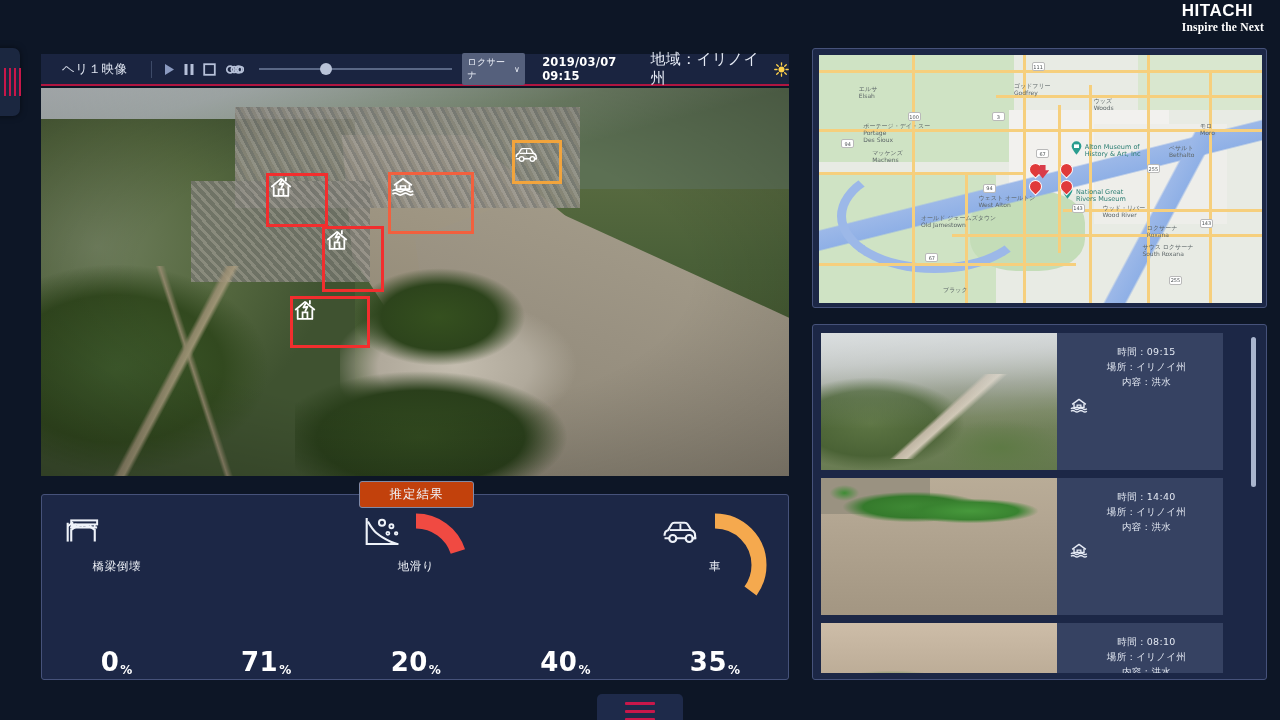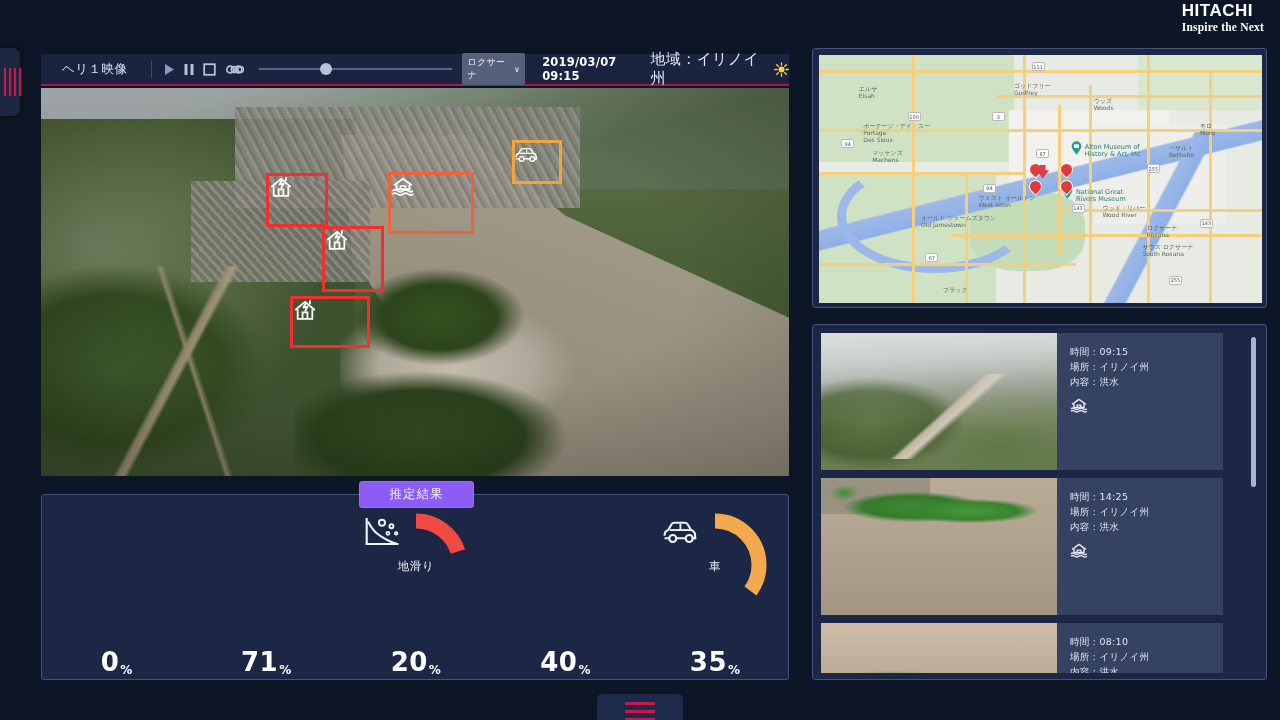--- a/index.html
+++ b/index.html
@@ -145,21 +145,21 @@
     display:flex; align-items:center; justify-content:center; line-height:0;
   }
 
   
   #results-panel {
     position:absolute; left:41px; top:494px; width:748px; height:186px;
     background:#1c2746; border:1px solid #46527a; border-radius:3px;
   }
   #results-tab {
     position:absolute; left:317px; top:-14px; width:115px; height:27px;
-    background:#8b5cf6; border:1px solid #7f8aa8; border-radius:3px;
+    background:#c2410c; border:1px solid #7f8aa8; border-radius:3px;
     display:flex; align-items:center; justify-content:center;
     font-size:12.5px; color:#f0f3f9; letter-spacing:1px;
   }
   #gauge-row {
     position:absolute; left:0; top:16px; width:748px; height:170px;
     display:flex;
   }
   .gauge-cell { flex:1; position:relative; display:flex; flex-direction:column; align-items:center; }
   .gauge-wrap { position:relative; width:108px; height:108px; }
   .gauge-wrap svg { position:absolute; left:0; top:0; }
@@ -235,21 +235,21 @@
     position:absolute; left:50.5%; top:47%; width:13px; height:14px;
     background:#d93c4a; transform:translate(-50%,-50%);
     clip-path:polygon(50% 100%, 0% 40%, 28% 40%, 28% 0%, 72% 0%, 72% 40%, 100% 40%);
   }
 
   
   #list-panel {
     position:absolute; left:812px; top:324px; width:455px; height:356px;
     background:#1c2746; border:1px solid #46527a; border-radius:3px; padding:8px;
   }
-  #list-scrollport { position:relative; width:402px; height:340px; overflow:hidden; }
+  #list-scrollport { position:relative; width:402px; height:340px; overflow:hidden;text-align:center; }
   .event-card { display:flex; width:402px; height:137px; margin-bottom:8px; }
   .event-thumb { width:236px; height:137px; overflow:hidden; position:relative; }
   .event-meta {
     flex:1; background:#364262; padding:11px 0 0 13px; position:relative;
   }
   .event-meta .line { font-size:9.5px; color:#e3e8f2; line-height:15px; letter-spacing:.3px; }
   .event-meta .ico { position:absolute; left:12px; top:62px; line-height:0; }
 
   
   .th { position:absolute; inset:0; }
@@ -445,20 +445,38 @@
           </div>
         </div>
       </div>
   </div>
 </div>
 
 <div id="results-panel">
   <div id="results-tab">推定結果</div>
   <div id="gauge-row">
       <div class="gauge-cell">
+        <div class="gauge-wrap">
+          <svg width="108" height="108" viewBox="0 0 108 108">
+       <circle cx="54" cy="54" r="44" fill="none" stroke="#F22E2E" stroke-width="15" stroke-dasharray="0 276.46015351590177" stroke-linecap="butt" transform="rotate(-90 54 54)"></circle>
+     </svg>
+     <div class="gauge-inner">
+       <span class="glyph">
+              <svg width="40" height="40" viewBox="0 0 34 26">
+      <rect x="7" y="4" width="22" height="3.4" fill="none" stroke="#eef2f9" stroke-width="1.7"></rect>
+      <path d="M9.5 7.4 V10 M13 7.4 V10 M16.5 7.4 V10 M20 7.4 V10 M23.5 7.4 V10 M27 7.4 V10" stroke="#eef2f9" stroke-width="1.4"></path>
+      <path d="M6 10 h23" stroke="#eef2f9" stroke-width="1.8" fill="none"></path>
+      <path d="M7 22 V12 q5 -4 10 -4 t10 4 V22" fill="none" stroke="#eef2f9" stroke-width="1.8"></path>
+      <path d="M4 9 l4 -3 l-0.5 3 l3.5 -1.5 l-3 3.5" fill="none" stroke="#eef2f9" stroke-width="1.7" stroke-linejoin="round"></path>
+      <path d="M4 6 V22" stroke="#eef2f9" stroke-width="1.8"></path>
+    </svg>
+            </span>
+       <span class="gauge-label">橋梁倒壊</span>
+     </div>
+        </div>
         <div class="gauge-value">
           <span>0</span>
           <span class="pct">%</span>
         </div>
       </div>
       <div class="gauge-cell">
         <div class="gauge-value">
           <span>71</span>
           <span class="pct">%</span>
         </div>
@@ -622,21 +640,21 @@
       </div>
       <div class="event-card">
         <div class="event-thumb">
           <div class="th t2a"></div>
           <div class="th t2b"></div>
           <div class="th t2c"></div>
           <div class="th t2d"></div>
           <div class="th t2e"></div>
         </div>
      <div class="event-meta">
-       <div class="line">時間：14:25</div>
+       <div class="line">時間：14:40</div>
        <div class="line">場所：イリノイ州</div>
        <div class="line">内容：洪水</div>
        <div class="ico"><svg width="20" height="20" viewBox="0 0 32 32">
       <path d="M5 15 L16 7 L27 15" fill="none" stroke="#e6ebf5" stroke-width="2.2" stroke-linejoin="round"></path>
       <path d="M8 14 V20 H24 V14" fill="none" stroke="#e6ebf5" stroke-width="2.2"></path>
       <path d="M13 20 V16 H19 V20" fill="none" stroke="#e6ebf5" stroke-width="2"></path>
       <path d="M3 22 q3.2 -2.4 6.4 0 t6.4 0 t6.4 0 t6.4 0" fill="none" stroke="#e6ebf5" stroke-width="2"></path>
       <path d="M3 26 q3.2 -2.4 6.4 0 t6.4 0 t6.4 0 t6.4 0" fill="none" stroke="#e6ebf5" stroke-width="2"></path>
     </svg></div>
      </div>

